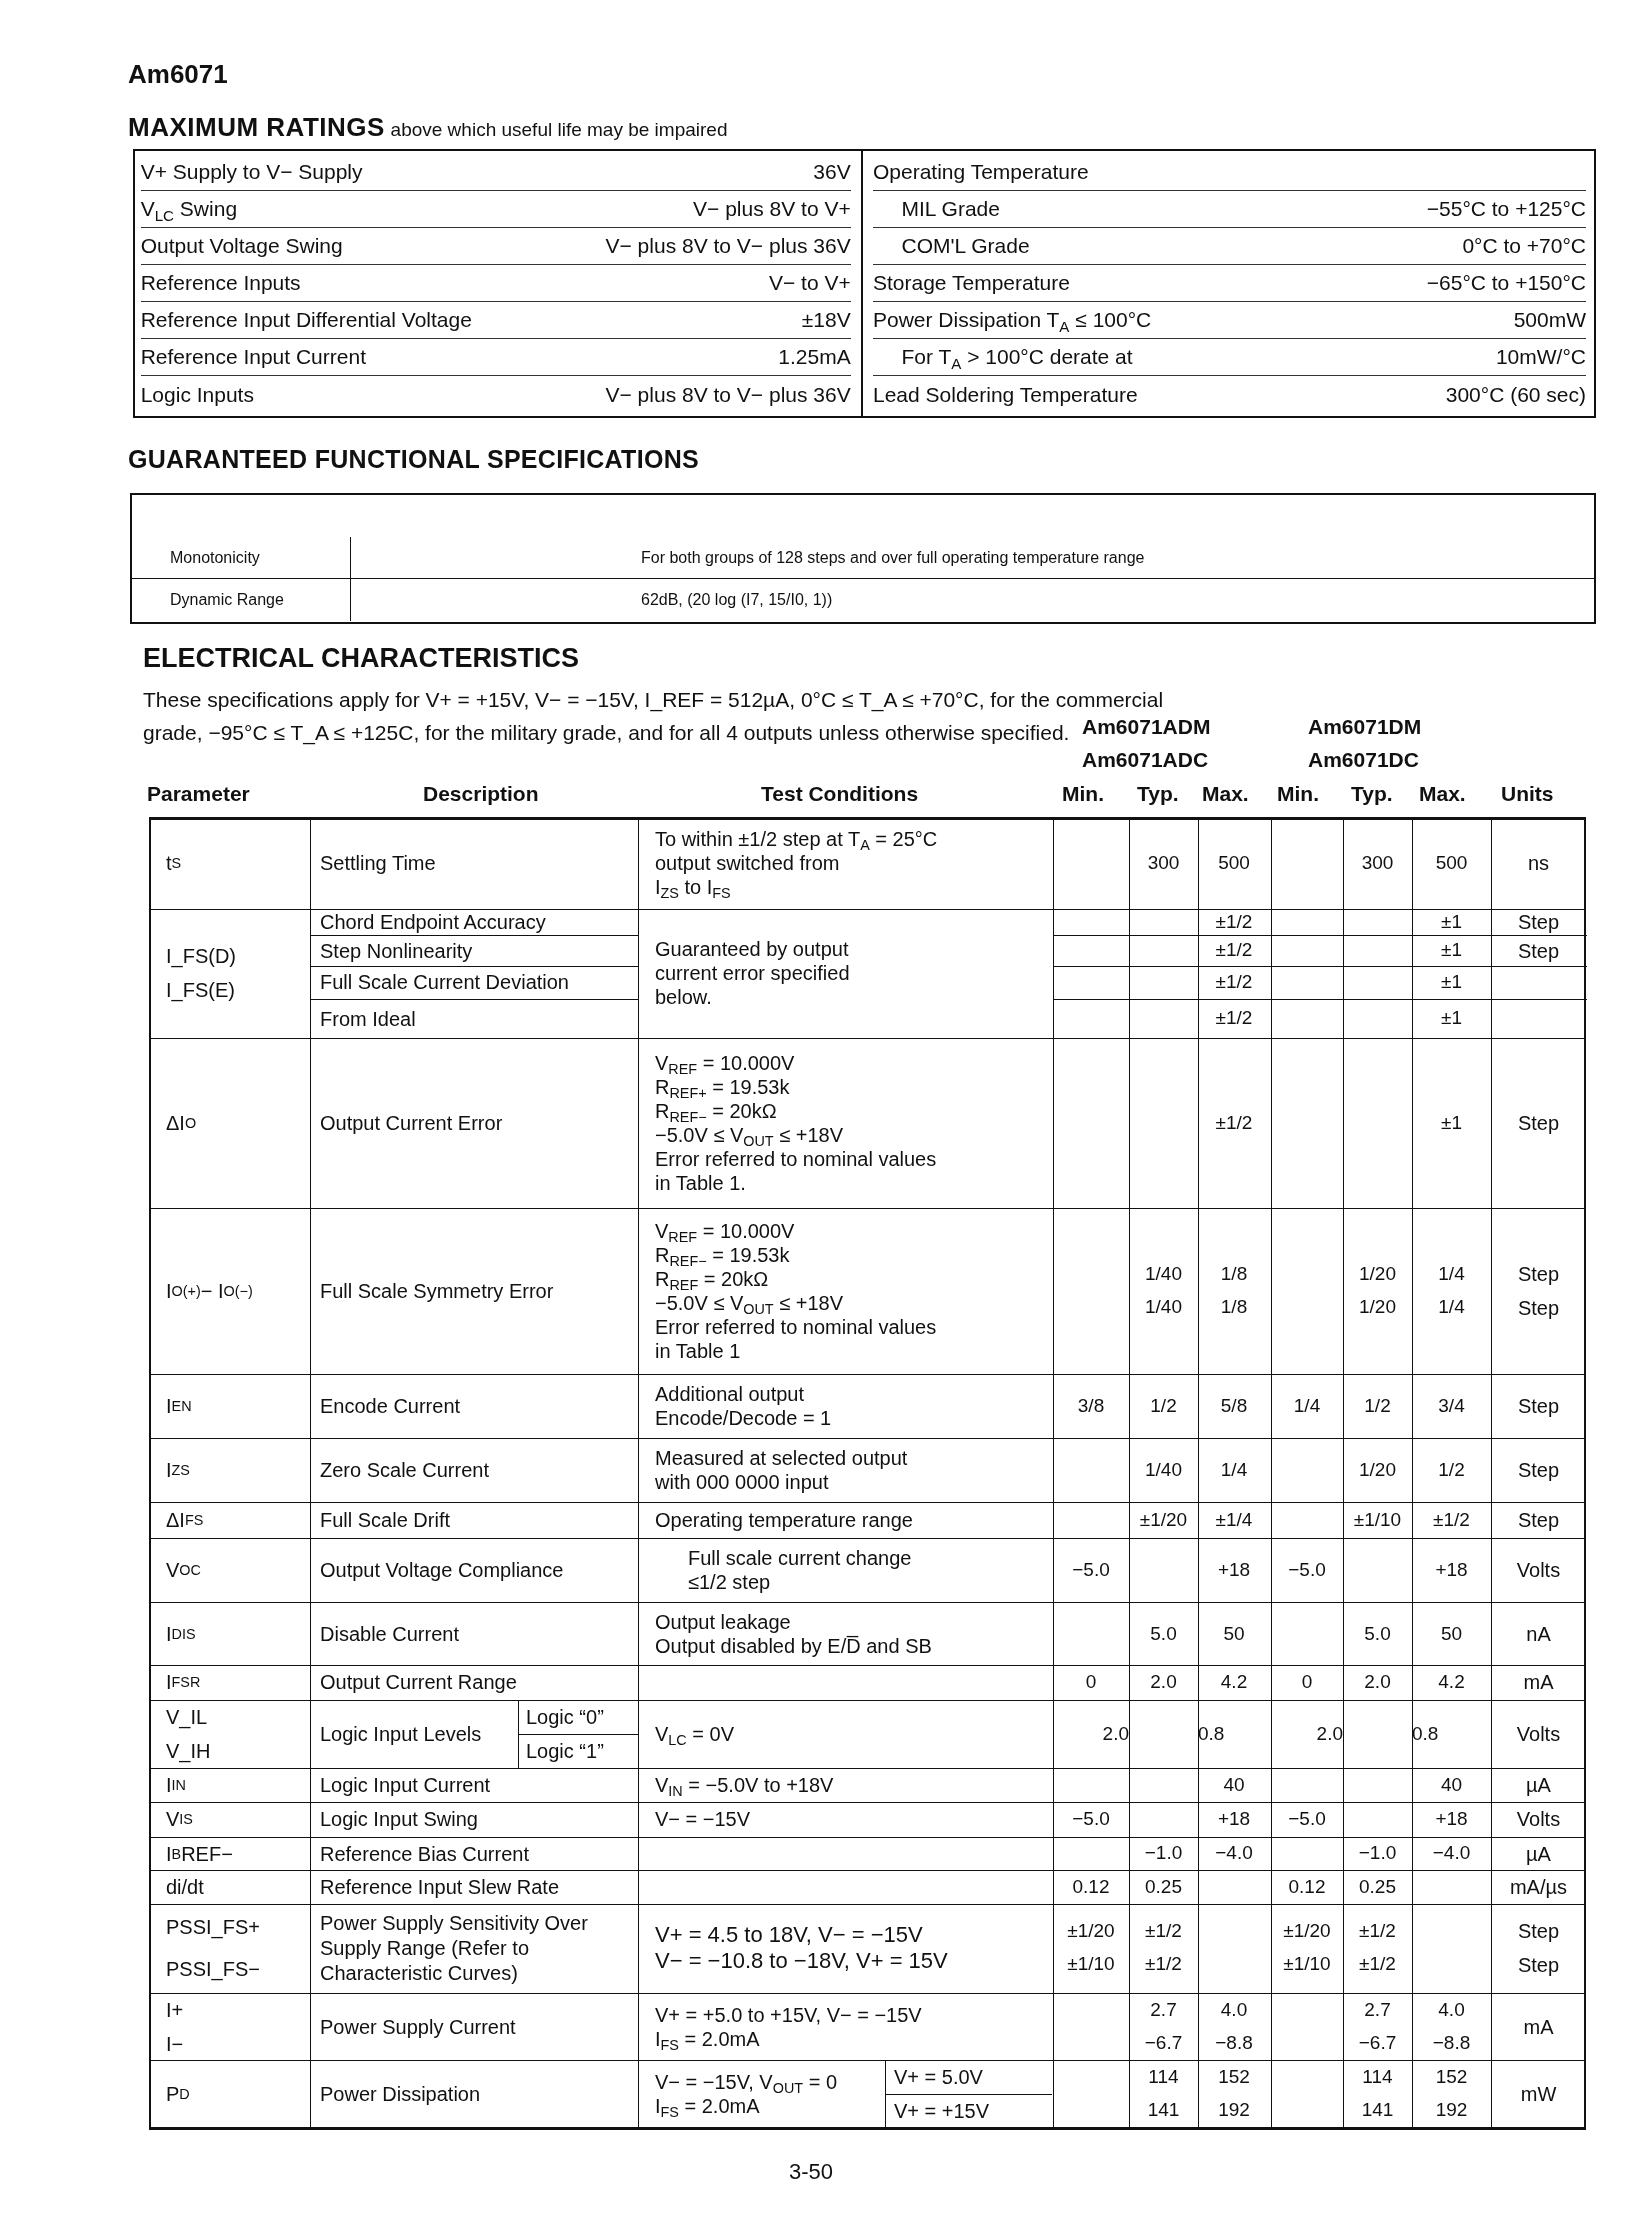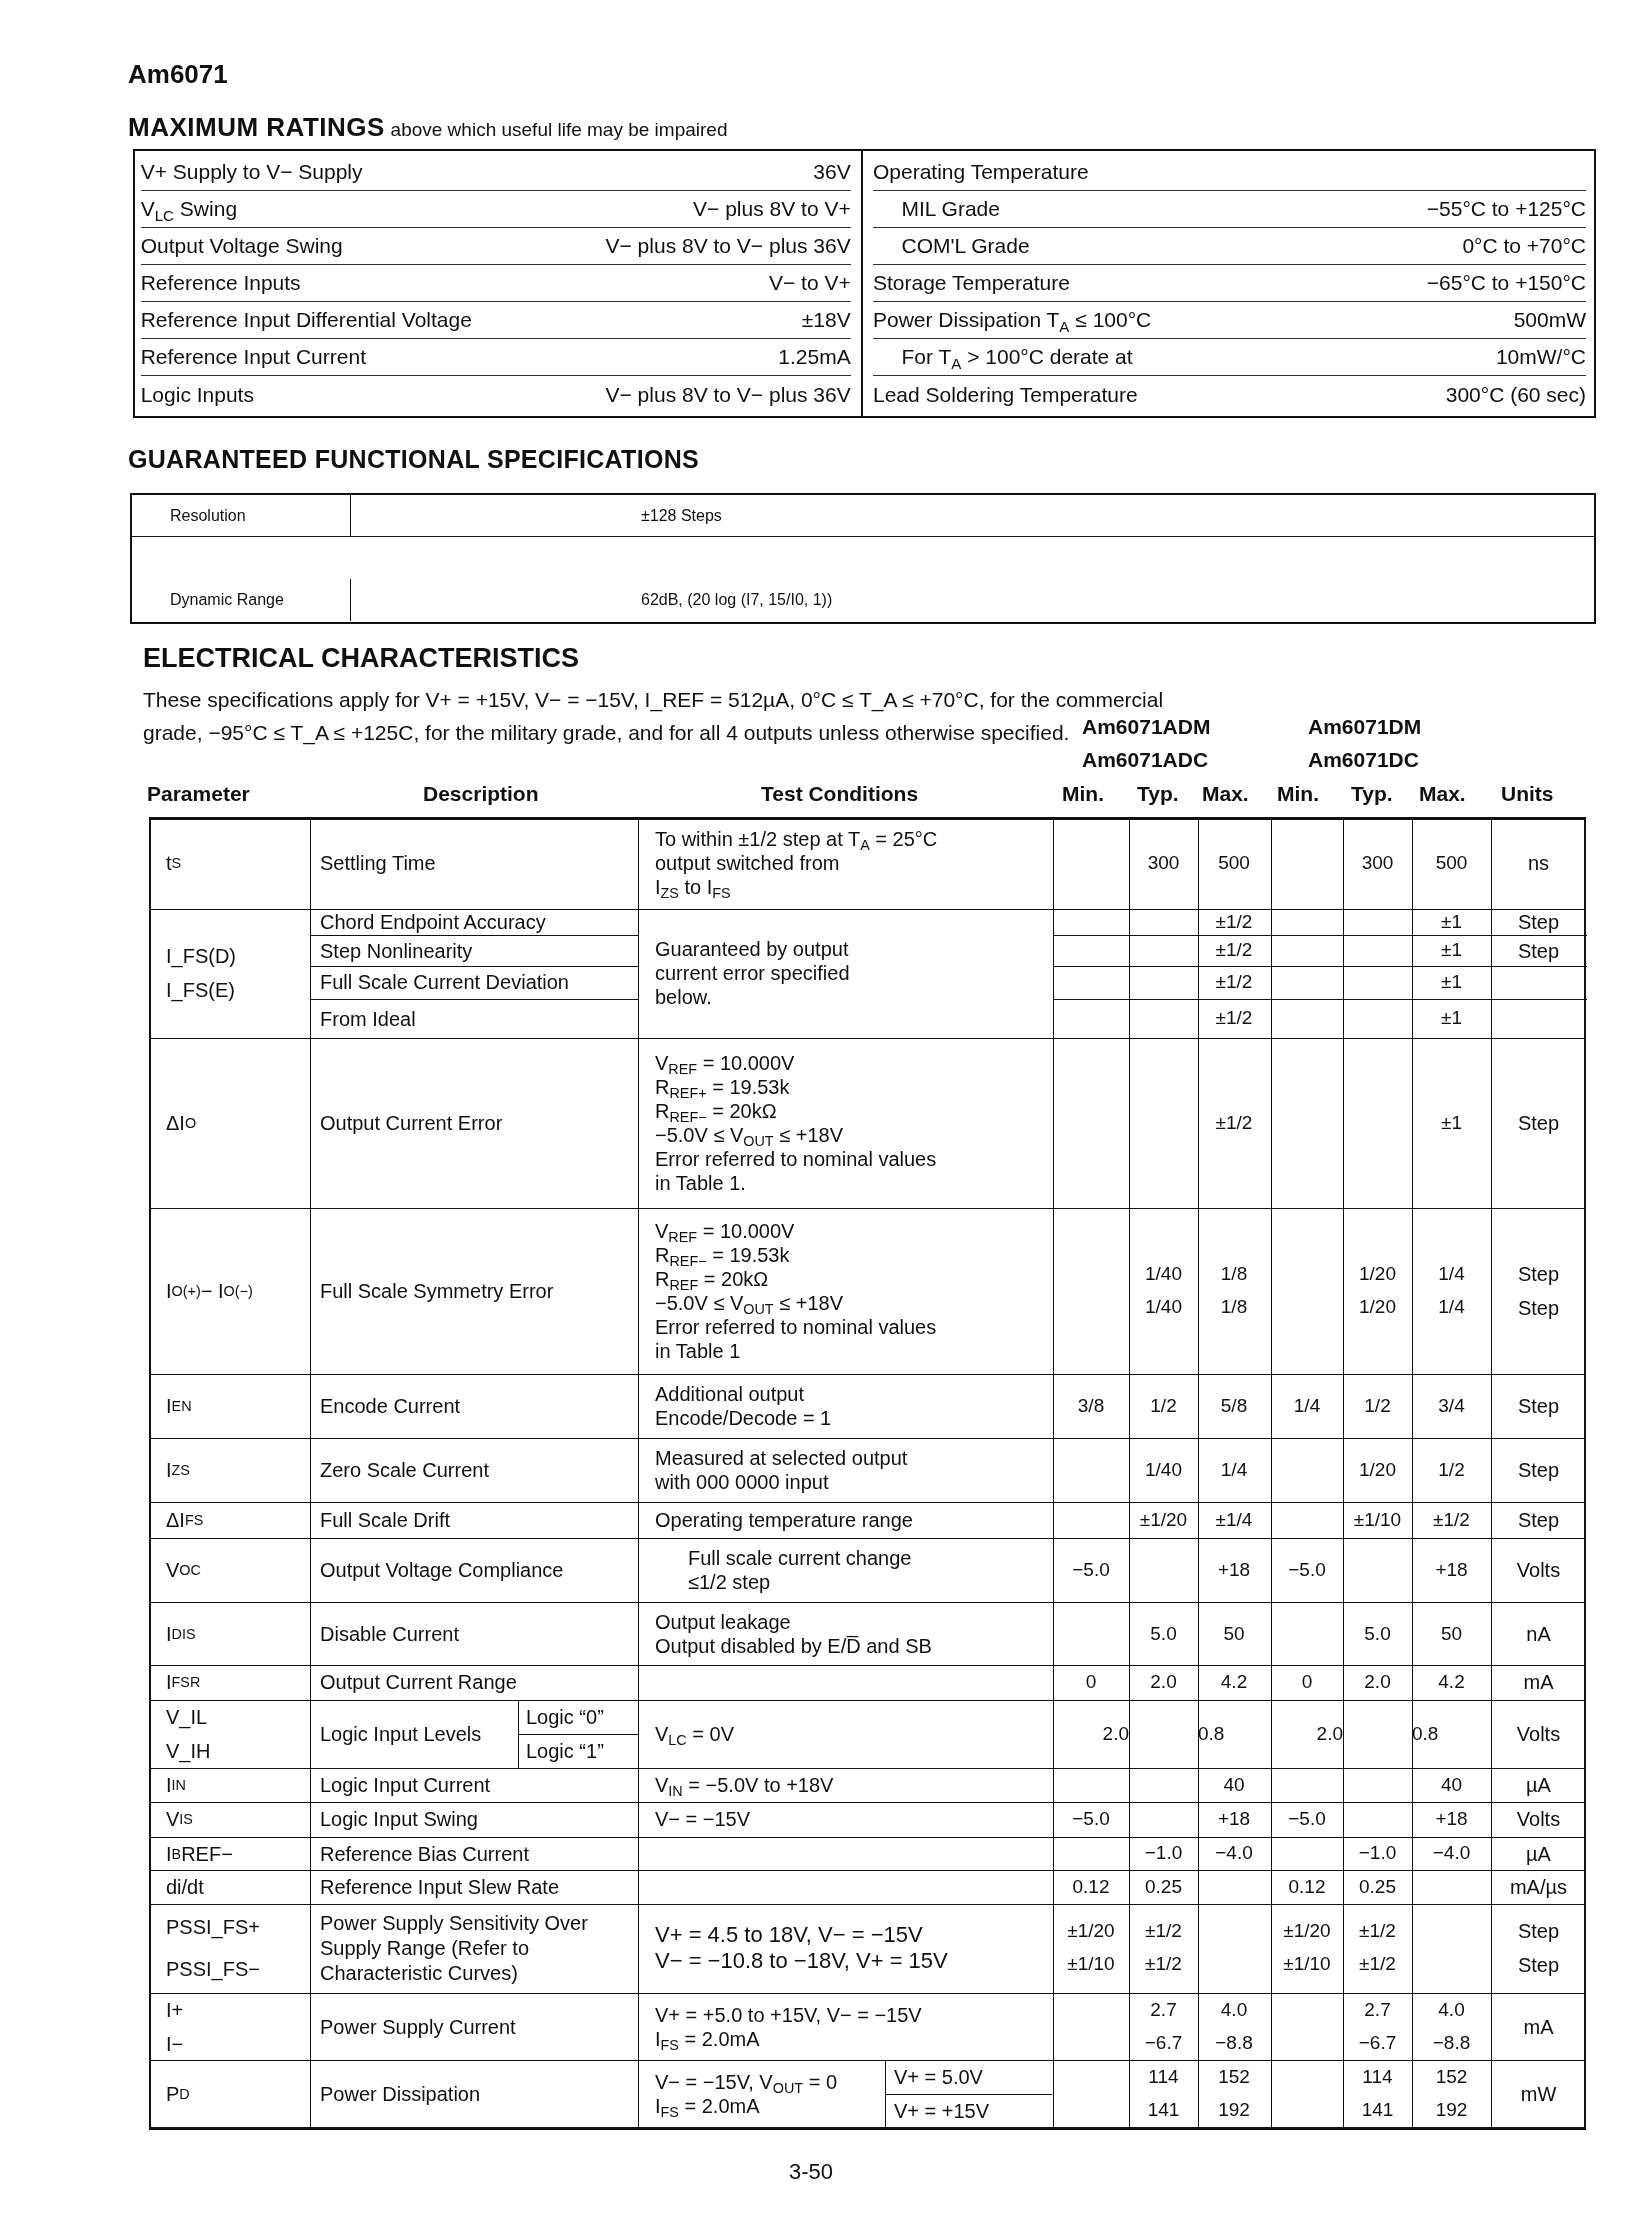--- a/index.html
+++ b/index.html
@@ -113,23 +113,23 @@
       </div>
       <div class="mr-row last" style="top: 225px;">
         <span>Lead Soldering Temperature</span>
         <span class="v">300°C (60 sec)</span>
       </div>
     </div>
 </div>
 
 <div class="abs h-gfs">GUARANTEED FUNCTIONAL SPECIFICATIONS</div>
 <div class="abs gfs" id="gfs">
-    <div class="gfs-row" style="top: 0px;">
-      <div class="lbl">Resolution</div>
-      <div class="val">±128 Steps</div>
+    <div class="gfs-row" style="top: 42px;">
+      <div class="lbl">Monotonicity</div>
+      <div class="val">For both groups of 128 steps and over full operating temperature range</div>
     </div>
     <div class="gfs-row last" style="top: 84px;">
       <div class="lbl">Dynamic Range</div>
       <div class="val">62dB, (20 log (I7, 15/I0, 1))</div>
     </div>
   </div>
 
 <div class="abs h-ec">ELECTRICAL CHARACTERISTICS</div>
 <div class="abs ec-intro" style="width:1046px;">These specifications apply for V+ = +15V, V− = −15V, I_REF = 512µA, 0°C ≤ T_A ≤ +70°C, for the commercial grade, −95°C ≤ T_A ≤ +125C, for the military grade, and for all 4 outputs unless otherwise specified.</div>
 

